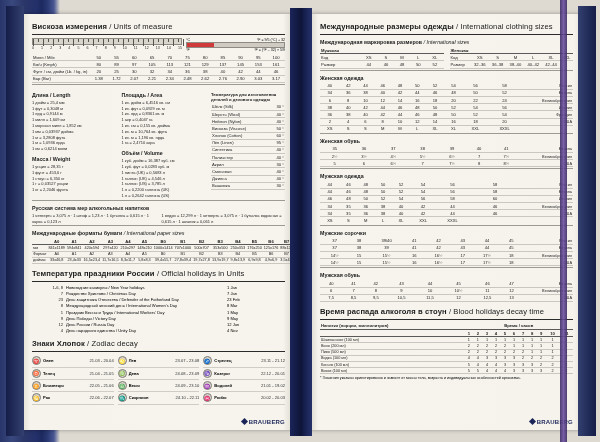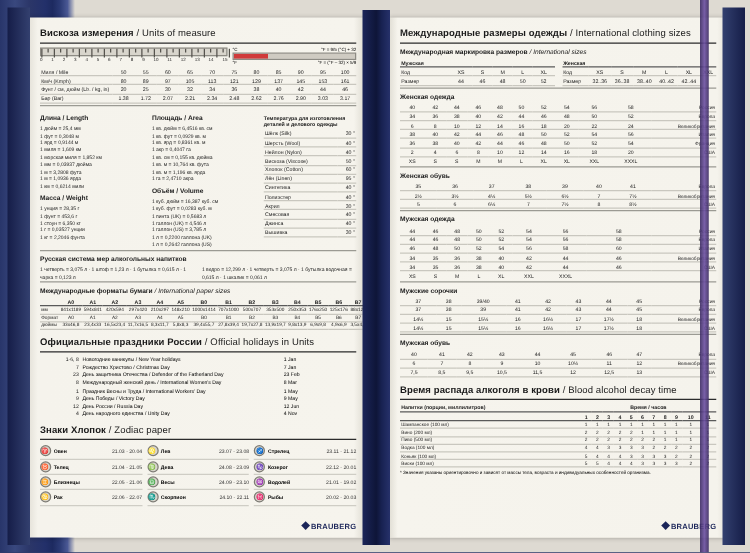--- a/index.html
+++ b/index.html
@@ -426,21 +426,21 @@
               <td>13,9x19,7</td>
               <td>9,8x13,9</td>
               <td>6,9x9,8</td>
               <td>4,9x6,9</td>
               <td>3,5x4,9</td>
             </tr>
           </tbody>
       </table>
 
       <h2 class="sec" style="margin-top:5px">
-        <span>Официальные праздники России</span>
+        <span>Температура праздники России</span>
         <span class="en">/ Official holidays in Units</span>
       </h2>
       <div class="rule"></div>
       <div class="hol-grid">
         <div class="c1 holidays" id="hollist">
             <div><span class="d">1-6, 8</span><span>Новогодние каникулы / New Year holidays</span></div>
             <div><span class="d">7</span><span>Рождество Христово / Christmas Day</span></div>
             <div><span class="d">23</span><span>День защитника Отечества / Defender of the Fatherland Day</span></div>
             <div><span class="d">8</span><span>Международный женский день / International Women's Day</span></div>
             <div><span class="d">1</span><span>Праздник Весны и Труда / International Workers' Day</span></div>
@@ -455,21 +455,21 @@
             <div>8 Mar</div>
             <div>1 May</div>
             <div>9 May</div>
             <div>12 Jun</div>
             <div>4 Nov</div>
           </div>
       </div>
 
       <h2 class="sec" style="margin-top:5px">
         <span>Знаки Хлопок</span>
-        <span class="en">/ Zodiac paper</span>
+        <span class="en">/ Zodiac decay</span>
       </h2>
       <div class="rule"></div>
       <div class="zodiac">
         <div class="zcol" id="z1">
             <div class="zrow">
               <span class="gly">♈</span>
               <span class="nm">Овен</span>
               <span class="rg">21.03 - 20.04</span>
             </div>
             <div class="zrow">
@@ -906,22 +906,22 @@
                   <td>12,5</td>
                   <td>13</td>
                   <td class="reg regcol">США</td>
                 </tr>
               </tbody>
             </table>
           </div>
         </div>
 
       <h2 class="sec" style="margin-top:5px">
-        <span>Время распада алкоголя в крови</span>
-        <span class="en">/ Blood alcohol decay time</span>
+        <span>Время распада алкоголя в стоун</span>
+        <span class="en">/ Blood holidays decay time</span>
       </h2>
       <div class="rule"></div>
       <table class="bottomtbl">
         <thead id="alcohead">
             <tr class="hdrrow">
               <th class="lbl">Напитки (порции, миллилитров)</th>
               <th colspan="11">Время / часов</th>
             </tr>
             <tr class="hdrrow">
               <th></th>

